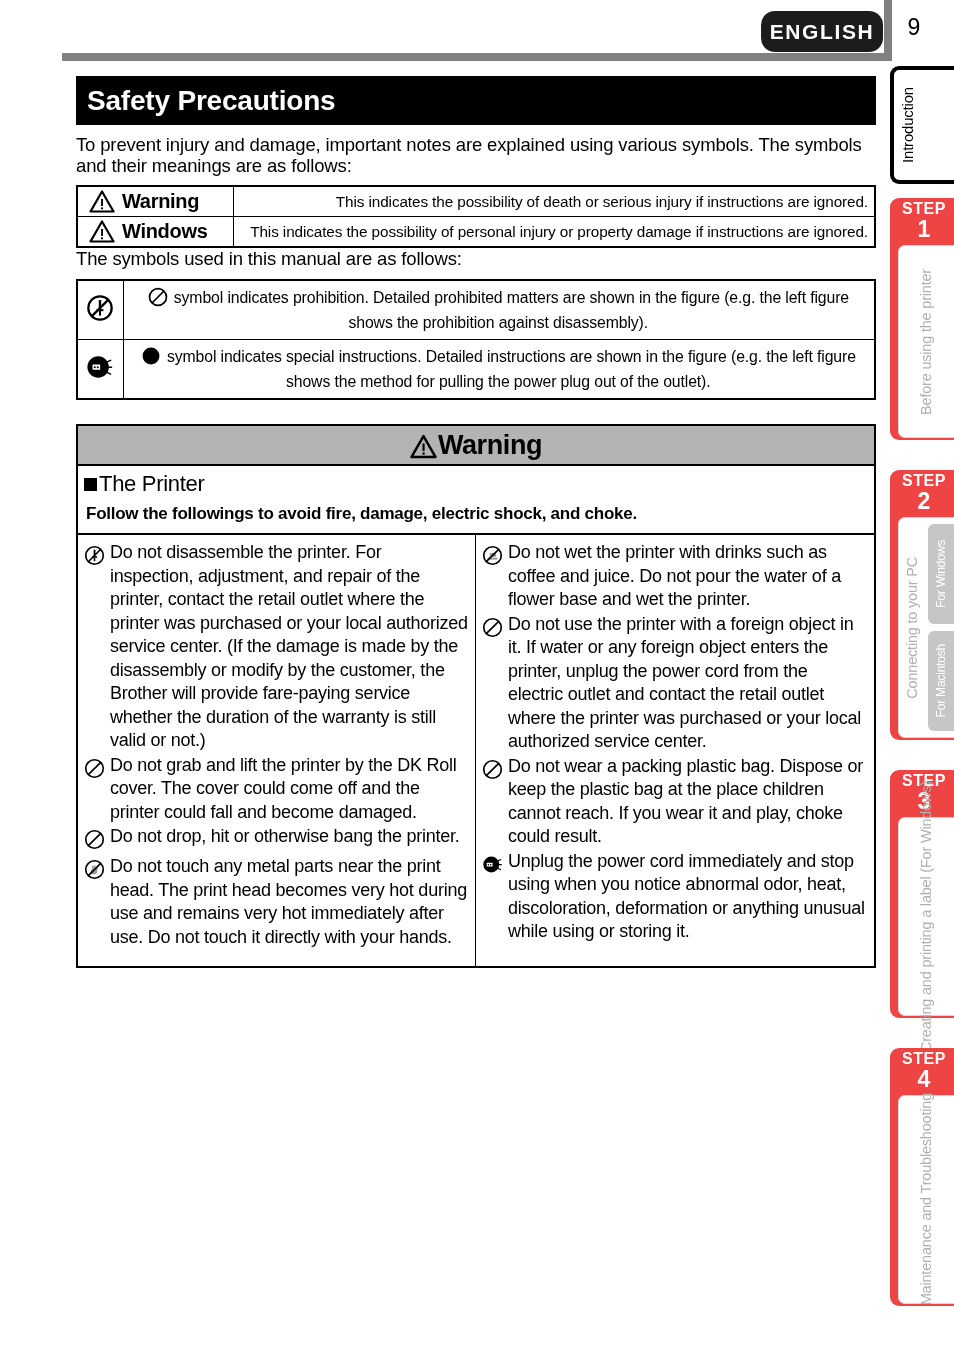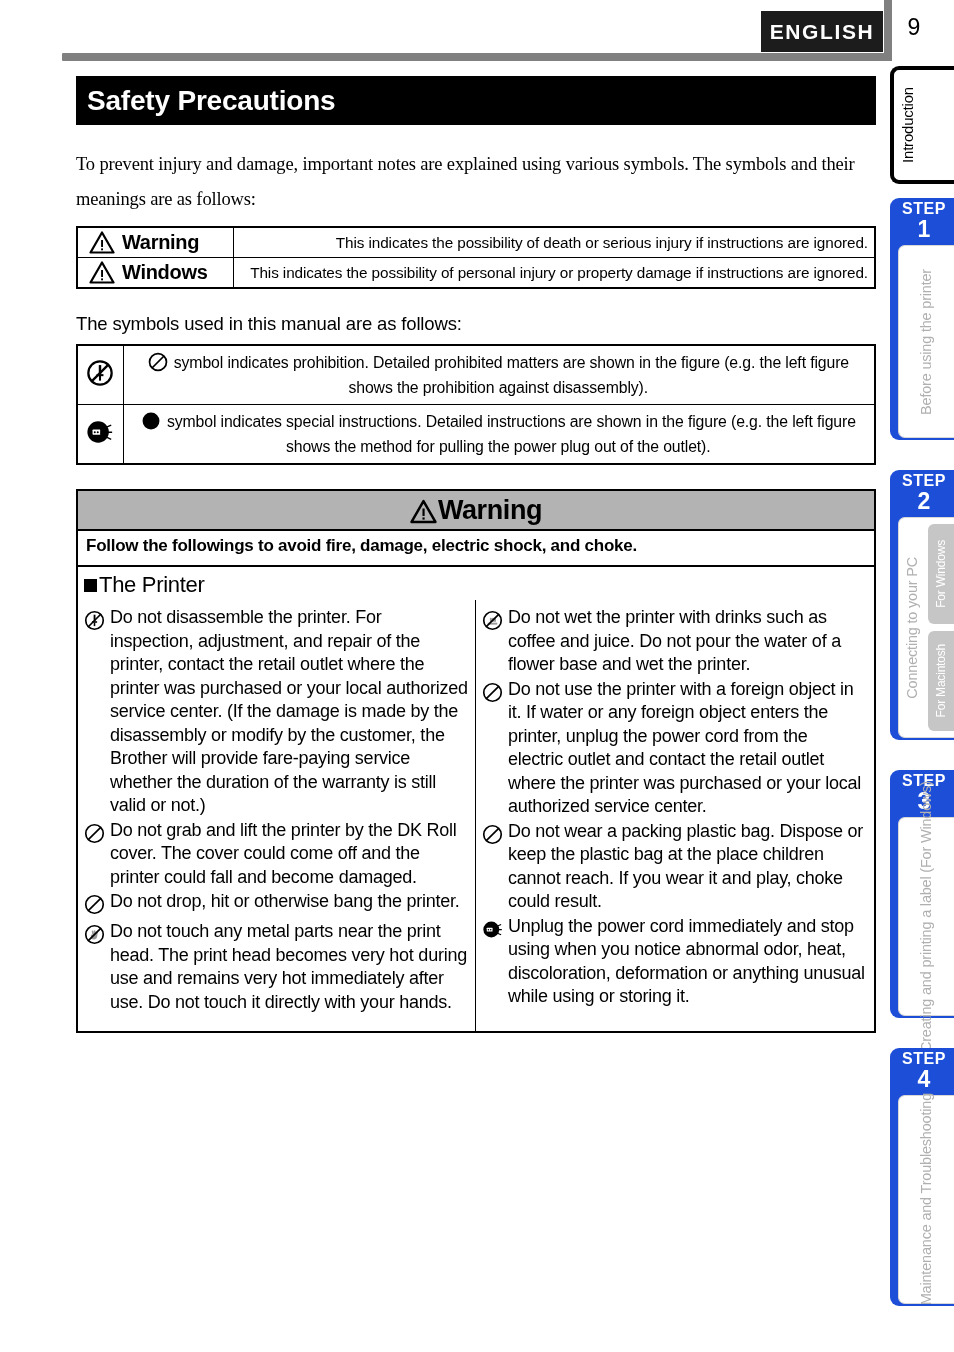--- a/index.html
+++ b/index.html
@@ -24,20 +24,21 @@
     left: 761px; top: 11px;
     width: 122px; height: 41px;
     background: #1c1c1c;
     color: #ffffff;
     font-size: 21px;
     font-weight: bold;
     letter-spacing: 1.6px;
     display: flex;
     align-items: center;
     justify-content: center;
+    border-radius: 14px;
   }
   #page-number {
     position: absolute;
     left: 897px; top: 14px;
     width: 34px;
     text-align: center;
     font-size: 23px;
     color: #000;
   }
   
@@ -69,25 +70,24 @@
     height: 49px;
     display: flex;
     align-items: center;
     padding-left: 11px;
     font-size: 28px;
     font-weight: bold;
     letter-spacing: -0.2px;
   }
 
   #intro-text {
-    margin-top: 22px;
+    margin-top: 9px;
     font-size: 18.5px;
-    line-height: 35px;
+    line-height: 21px;
     letter-spacing: -0.15px;
-    font-family: Liberation Serif, serif;
   }
 
   
   .def-table {
     margin-top: 9px;
     border: 2px solid #000;
     border-collapse: collapse;
     width: 800px;
     table-layout: fixed;
   }
@@ -117,21 +117,21 @@
     line-height: 19px;
     letter-spacing: -0.1px;
     padding-left: 9px;
     text-align: right;
   }
 
   
   .tri-icon { display: inline-block; width: 26px; height: 23px; }
 
   #symbols-lead {
-    margin-top: 24px;
+    margin-top: 0;
     font-size: 18.5px;
     letter-spacing: -0.15px;
   }
 
   
   .sym-table {
     margin-top: 9px;
     border: 2px solid #000;
     border-collapse: collapse;
     width: 800px;
@@ -251,21 +251,21 @@
     justify-content: flex-start;
     padding-left: 5px;
   }
   #rail-intro .vert {
     font-size: 15px;
     color: #000;
     letter-spacing: -0.2px;
   }
 
   .step-block {
-    background: #1d4ed8;
+    background: #ef4444;
     border-radius: 9px 0 0 9px;
   }
   .step-head {
     height: 47px;
     position: relative;
     padding-top: 2px;
   }
   .step-word {
     text-align: center;
     font-size: 16px;
@@ -415,26 +415,26 @@
       <span class="tri-icon">
         <svg viewBox="0 0 26 23" width="27" height="25">
           <path d="M13 1.5 L24.5 21.5 L1.5 21.5 Z" fill="#b3b3b3" stroke="#000" stroke-width="2.4" stroke-linejoin="round"></path>
           <rect x="12.0" y="8.6" width="2.1" height="7.2" fill="#000"></rect>
           <rect x="12.0" y="17.2" width="2.1" height="2.1" fill="#000"></rect>
         </svg>
       </span>
       <span id="warning-head-text">Warning</span>
     </div>
 
-    <div id="follow-line">Follow the followings to avoid fire, damage, electric shock, and choke.</div>
-
     <div id="printer-subhead">
       <span class="blk-square"></span>
         <span>The Printer</span>
     </div>
+
+    <div id="follow-line">Follow the followings to avoid fire, damage, electric shock, and choke.</div>
 
     <div id="warn-cols">
 
       <div class="warn-col left">
 
         <div class="warn-item">
           <span class="warn-item-icon">
             <svg viewBox="0 0 24 24" width="21" height="21">
               <circle cx="12" cy="12" r="10" fill="#fff" stroke="#000" stroke-width="1.9"></circle>
               <rect x="11" y="5.4" width="2.1" height="7.6" fill="#000"></rect>

